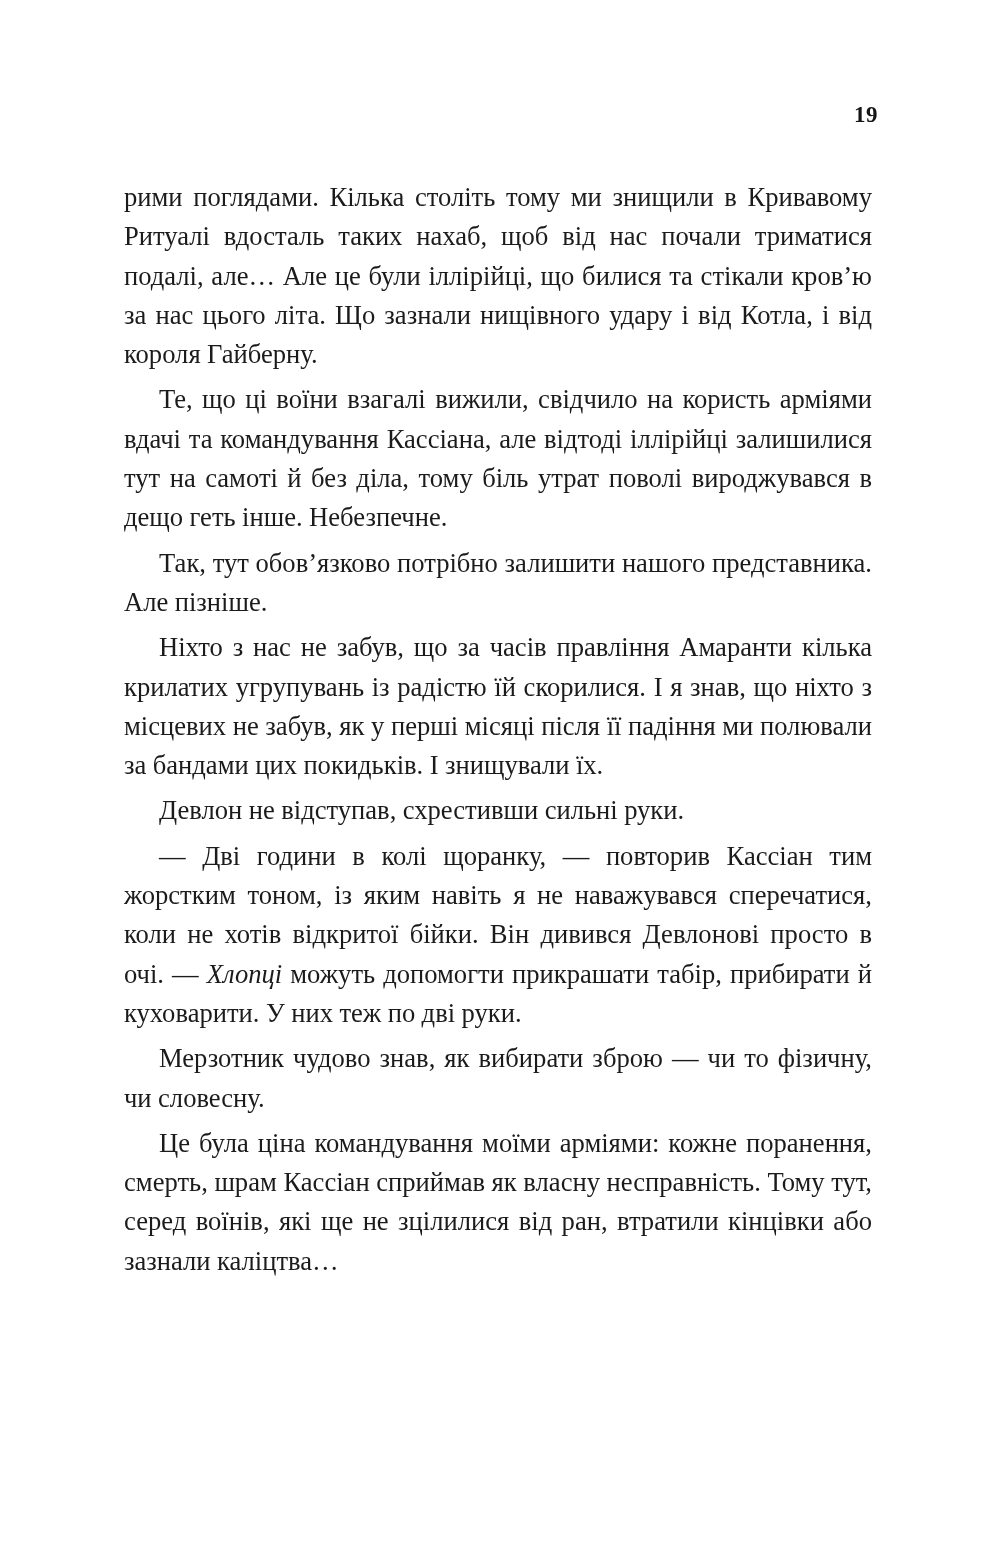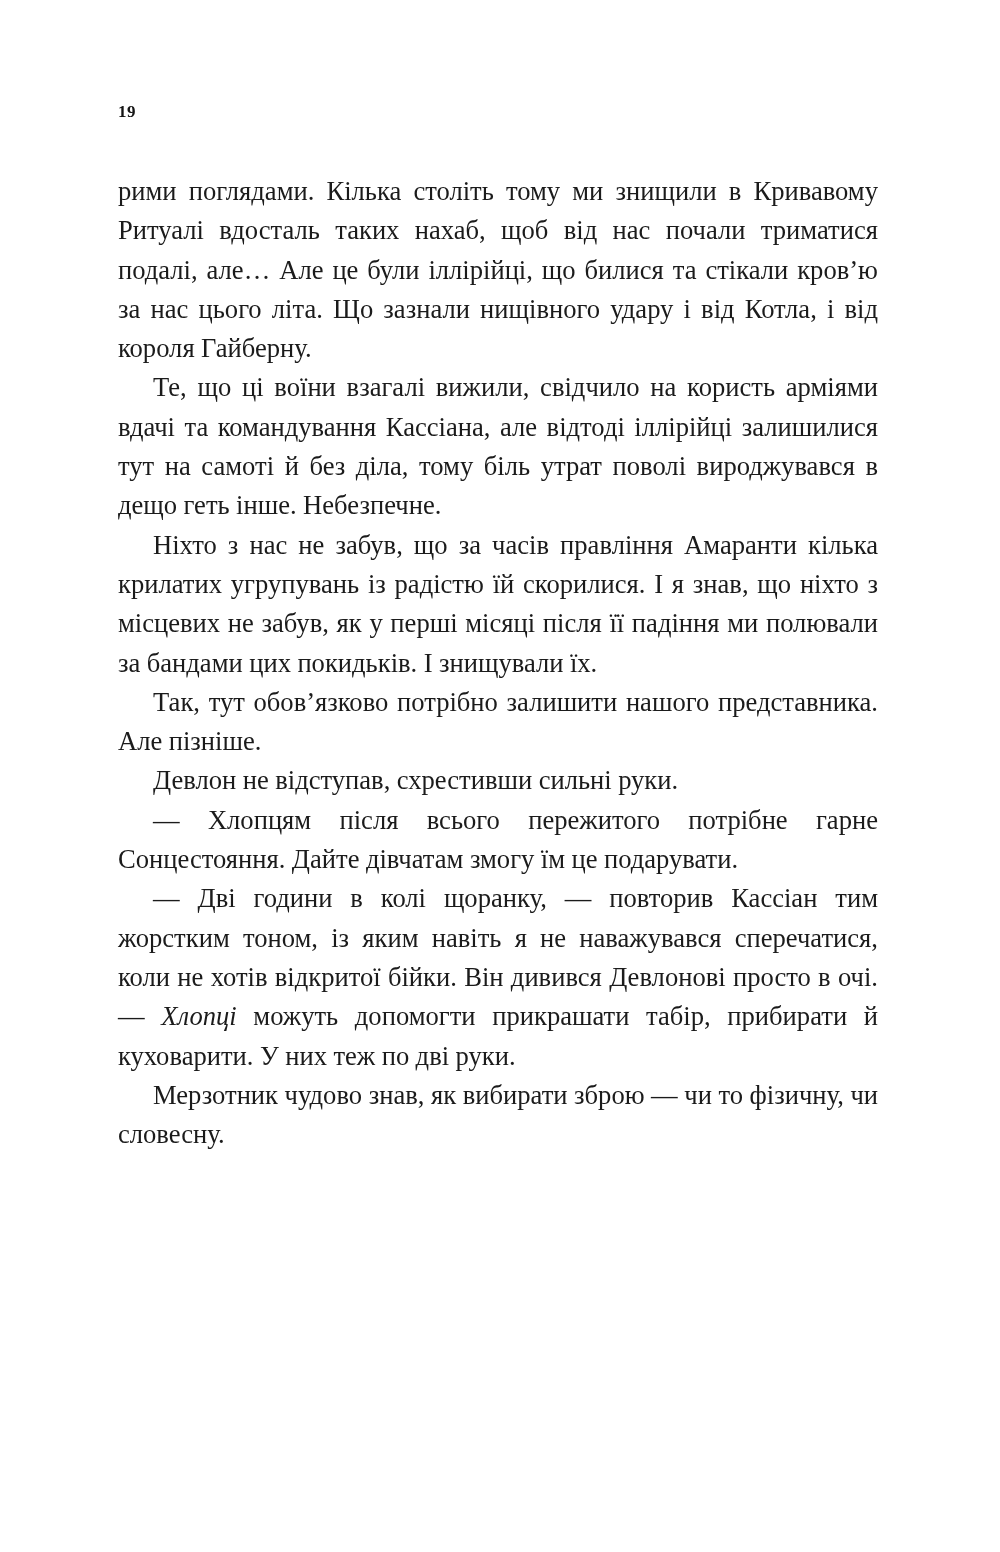--- a/index.html
+++ b/index.html
@@ -15,35 +15,35 @@
     background: #ffffff;
     overflow: hidden;
     font-family: "Liberation Serif", "DejaVu Serif", serif;
     color: #1b1b1b;
   }
   .folio {
     position: absolute;
     top: 103px;
     left: 118px;
     width: 760px;
-    text-align: left;
-    font-size: 17px;
+    text-align: right;
+    font-size: 23px;
     font-weight: bold;
     letter-spacing: 0.5px;
     color: #151515;
     line-height: 1;
   }
   .textblock {
     position: absolute;
     top: 172px;
     left: 118px;
     width: 760px;
   }
   p.para {
-    margin: 0;
+    margin: 6px;
     font-size: 26.6px;
     line-height: 39.3px;
     text-align: justify;
     text-align-last: left;
     text-indent: 35px;
     -webkit-hyphens: manual;
     hyphens: manual;
     word-spacing: -0.2px;
   }
   p.para.first {
@@ -62,31 +62,31 @@
 <div class="page">
 
   <div class="folio">19</div>
 
   <div class="textblock">
 
     <p class="para first">рими поглядами. Кілька століть тому ми знищили в Кривавому Ритуалі вдосталь таких нахаб, щоб від нас почали триматися подалі, але… Але це були іллірійці, що билися та стікали кров’ю за нас цього літа. Що зазнали нищівного удару і від Котла, і від короля Гайберну.</p>
 
     <p class="para">Те, що ці воїни взагалі вижили, свідчило на користь арміями вдачі та командування Кассіана, але відтоді іллірійці залишилися тут на самоті й без діла, тому біль утрат поволі вироджувався в дещо геть інше. Небезпечне.</p>
 
+    <p class="para">Так, тут обов’язково потрібно залишити нашого представника. Але пізніше.</p>
+
     <p class="para">Ніхто з нас не забув, що за часів правління Амаранти кілька крилатих угрупувань із радістю їй скорилися. І я знав, що ніхто з місцевих не забув, як у перші місяці після її падіння ми полювали за бандами цих покидьків. І знищували їх.</p>
-
-    <p class="para">Так, тут обов’язково потрібно залишити нашого представника. Але пізніше.</p>
 
     <p class="para">Девлон не відступав, схрестивши сильні руки.</p>
 
-    <p class="para dash">— Хлопцям після всього пережитого потрібне гарне Сонцестояння. Дайте дівчатам змогу їм це подарувати.</p>
 
     <p class="para dash">
       <span>— Дві години в колі щоранку, — повторив Кассіан тим жорстким тоном, із яким навіть я не наважувався сперечатися, коли не хотів відкритої бійки. Він дивився Девлонові просто в очі. — </span><em class="it">Хлопці</em><span> можуть допомогти прикрашати табір, прибирати й куховарити. У них теж по дві руки.</span>
     </p>
 
     <p class="para">Мерзотник чудово знав, як вибирати зброю — чи то фізичну, чи словесну.</p>
 
 
 
+    <p class="para">Це була ціна командування моїми арміями: кожне поранення, смерть, шрам Кассіан сприймав як власну несправність. Тому тут, серед воїнів, які ще не зцілилися від ран, втратили кінцівки або зазнали каліцтва…</p>
 
   </div>
 </div>
 
 </body></html>

